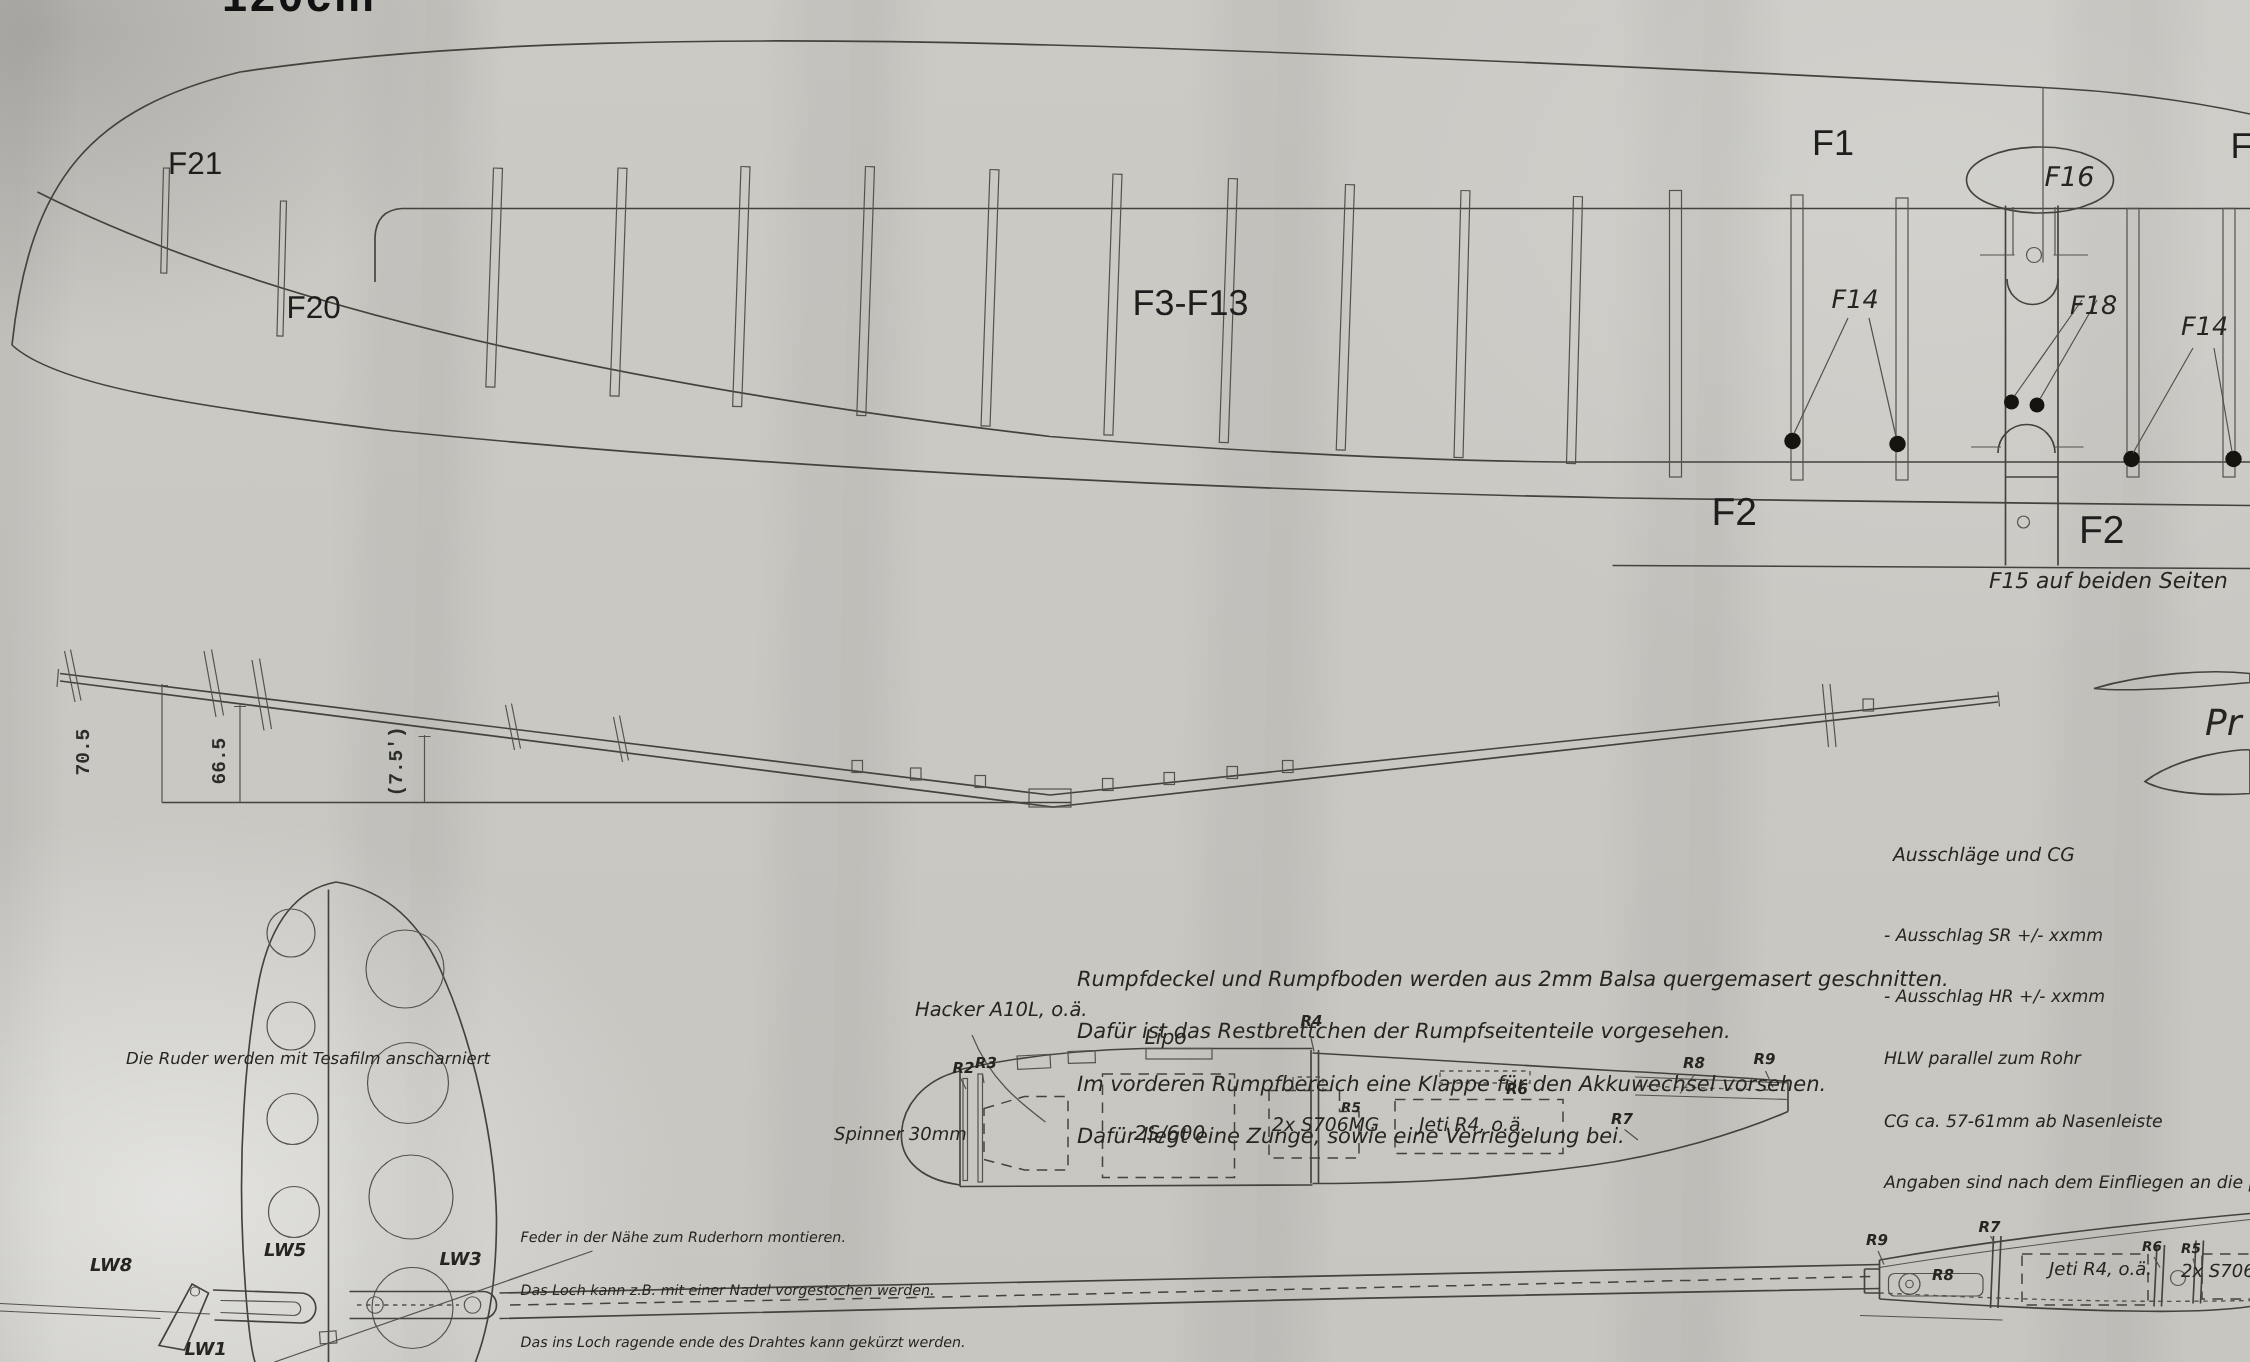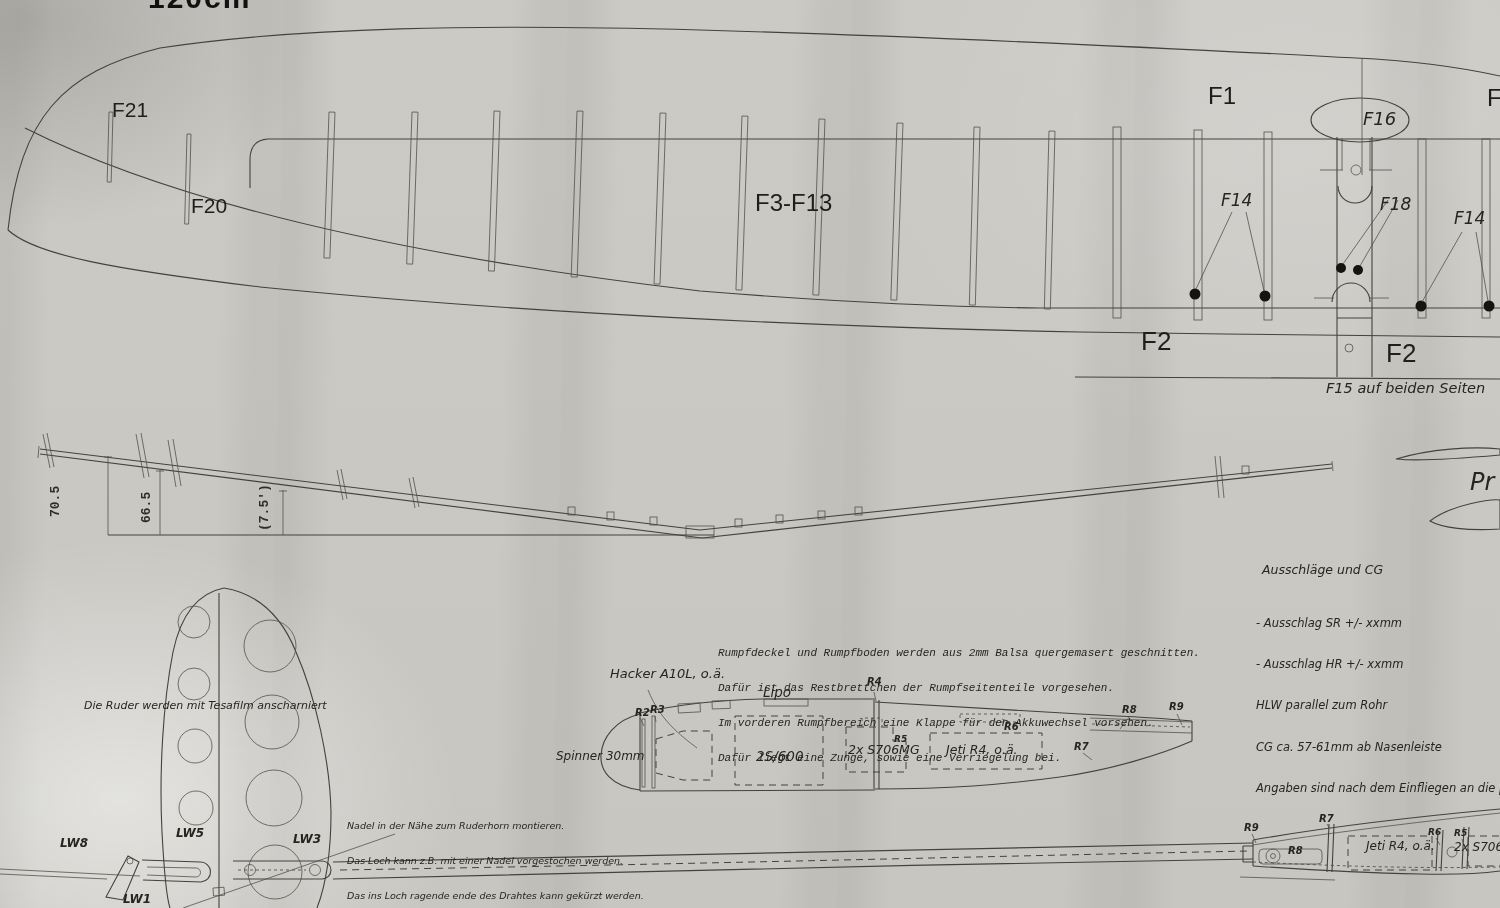--- a/index.html
+++ b/index.html
@@ -250,27 +250,27 @@
   <div>Angaben sind nach dem Einfliegen an die persönlichen W</div>
 </div>
 
 <div class="lbl hand" style="left:84px;top:699px;font-size:11px;">Die Ruder werden mit Tesafilm anscharniert</div>
 <div class="lbl hand-b" style="left:60px;top:836px;font-size:12px;">LW8</div>
 <div class="lbl hand-b" style="left:176px;top:826px;font-size:12px;">LW5</div>
 <div class="lbl hand-b" style="left:293px;top:832px;font-size:12px;">LW3</div>
 <div class="lbl hand-b" style="left:123px;top:892px;font-size:12px;">LW1</div>
 
 <div class="lbl hand blk" style="left:347px;top:797px;font-size:9.5px;line-height:11.6px;">
-  <div>Nadel in der Nähe zum Ruderhorn montieren.</div>
+  <div>Feder in der Nähe zum Ruderhorn montieren.</div>
   <div>Das Loch kann z.B. mit einer Nadel vorgestochen werden.</div>
   <div>Das ins Loch ragende ende des Drahtes kann gekürzt werden.</div>
   
 </div>
 
-<div class="lbl hand blk" style="left:718px;top:625px;font-size:11px;line-height:11.6px;font-family:Liberation Mono, monospace;">
+<div class="lbl hand blk" style="left:718px;top:625px;font-size:14px;line-height:11.6px;">
   <div>Rumpfdeckel und Rumpfboden werden aus 2mm Balsa quergemasert geschnitten.</div>
   <div>Dafür ist das Restbrettchen der Rumpfseitenteile vorgesehen.</div>
   <div>Im vorderen Rumpfbereich eine Klappe für den Akkuwechsel vorsehen.</div>
   <div>Dafür liegt eine Zunge, sowie eine Verriegelung bei.</div>
 </div>
 
 <div class="lbl hand" style="left:610px;top:666px;font-size:13px;">Hacker A10L, o.ä.</div>
 <div class="lbl hand" style="left:556px;top:749px;font-size:12px;text-align:right;">Spinner 30mm</div>
 <div class="lbl hand" style="left:763px;top:684px;font-size:13.5px;">Lipo</div>
 <div class="lbl hand" style="left:756px;top:748px;font-size:13.5px;text-align:center;">2S/600</div>

